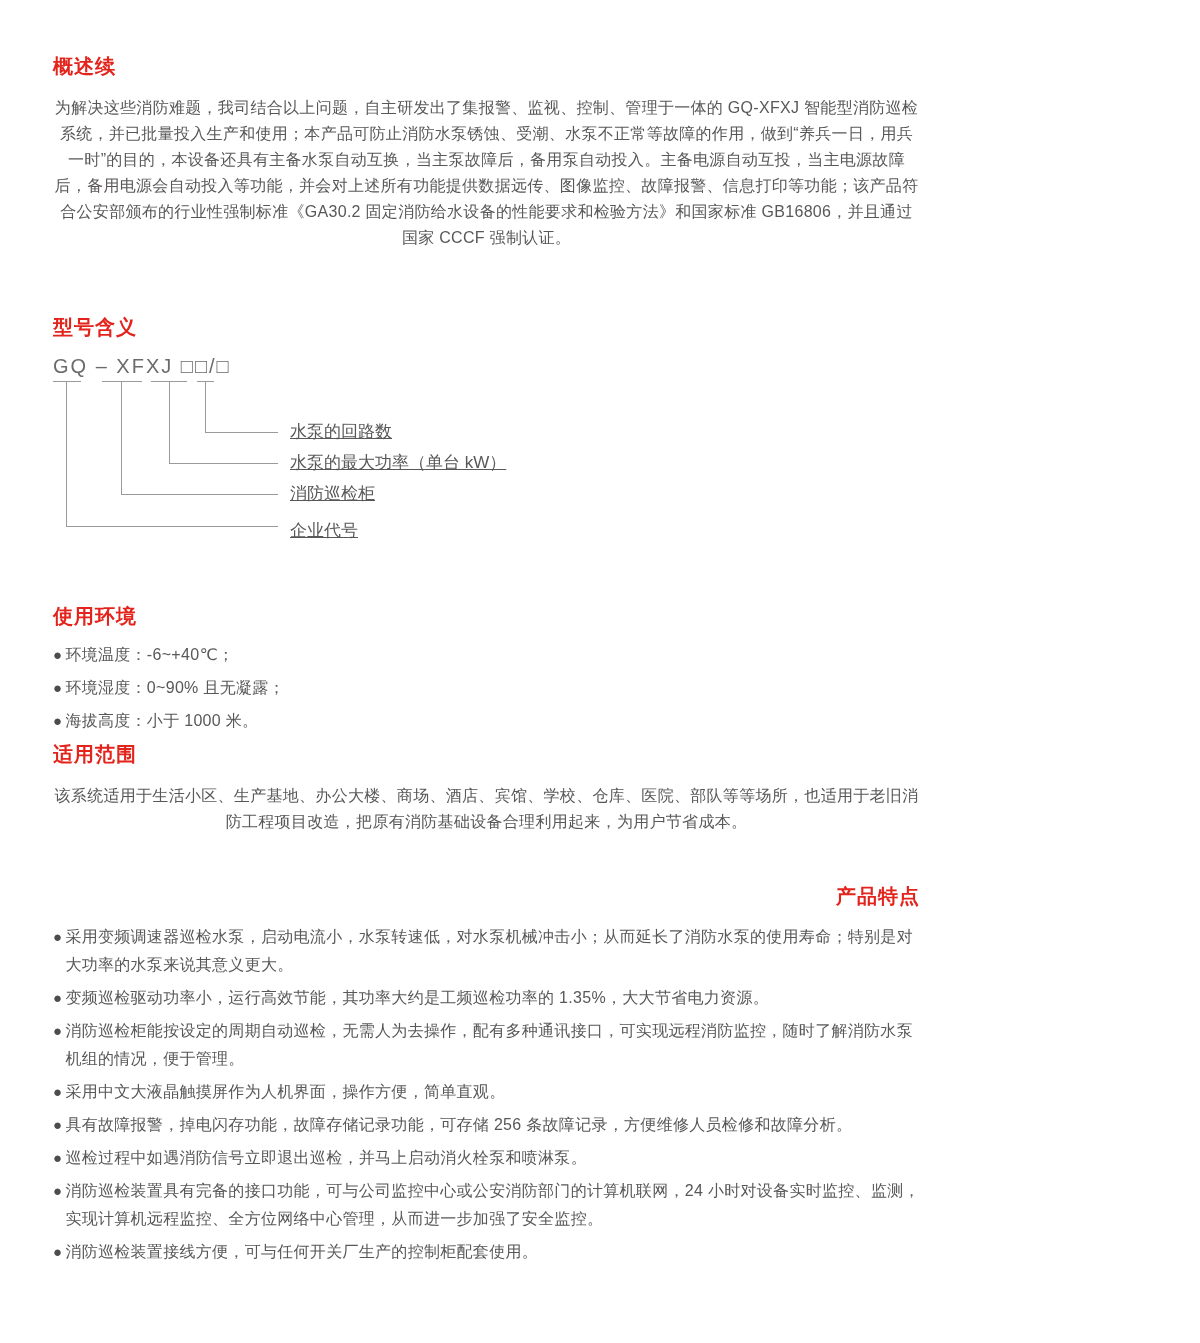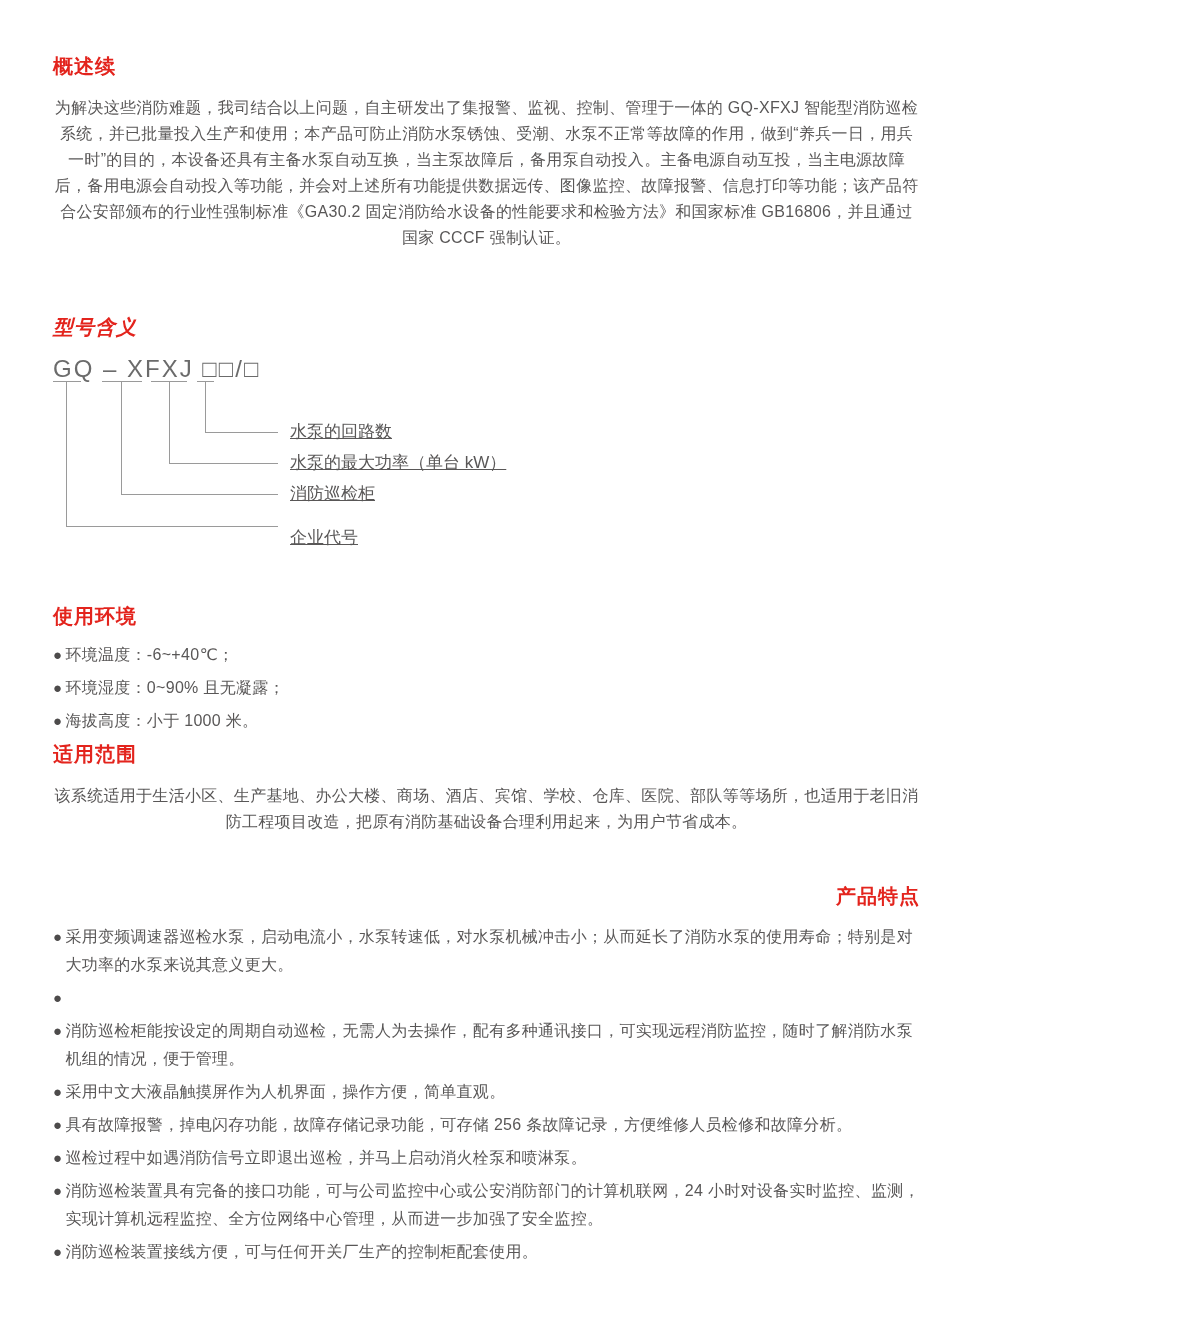--- a/index.html
+++ b/index.html
@@ -27,35 +27,35 @@
   .body-text {
     margin: 16px 0 0 0;
     font-size: 16px;
     line-height: 26px;
     color: #595757;
     letter-spacing: 0.3px;
     text-align: center;
   }
 
   
-  .sec-model .sec-heading    { margin-top: 63px; font-style: italic; }
+  .sec-model .sec-heading    { margin-top: 63px; }
   .sec-env .sec-heading      { margin-top: 54px; }
   .sec-scope .sec-heading    { }
   .sec-features .sec-heading { margin-top: 48px; text-align: right; }
 
   
   .diagram {
     position: relative;
     margin-top: 19px;
     height: 190px;
   }
   .model-code {
     position: absolute;
     left: 0; top: -4px;
-    font-size: 24px;
+    font-size: 20px;
     letter-spacing: 2px;
     color: #6b6b6b;
     white-space: nowrap;
   }
   .useg, .hline {
     position: absolute;
     height: 0;
     border-top: 1px solid #9a9a9a;
   }
   .vline {
@@ -82,21 +82,21 @@
     left: 237px;
     font-size: 17px;
     line-height: 20px;
     color: #595757;
     white-space: nowrap;
     text-decoration: underline;
   }
   .dlabel.l4 { top: 63px; }
   .dlabel.l3 { top: 94px; }
   .dlabel.l2 { top: 125px; }
-  .dlabel.l1 { top: 169px; }
+  .dlabel.l1 { top: 162px; }
 
   
   .bullet-list {
     list-style: none;
     margin: 13px 0 0 0;
     padding: 0;
   }
   .bullet-list li {
     display: flex;
     align-items: flex-start;
@@ -180,20 +180,21 @@
 
   <section class="sec-features">
     <h2 class="sec-heading">产品特点</h2>
     <ul class="bullet-list features-list">
       <li>
         <span class="dot">●</span>
         <span>采用变频调速器巡检水泵，启动电流小，水泵转速低，对水泵机械冲击小；从而延长了消防水泵的使用寿命；特别是对大功率的水泵来说其意义更大。</span>
       </li>
       <li>
         <span class="dot">●</span>
+        <span>变频巡检驱动功率小，运行高效节能，其功率大约是工频巡检功率的 1.35%，大大节省电力资源。</span>
       </li>
       <li>
         <span class="dot">●</span>
         <span>消防巡检柜能按设定的周期自动巡检，无需人为去操作，配有多种通讯接口，可实现远程消防监控，随时了解消防水泵机组的情况，便于管理。</span>
       </li>
       <li>
         <span class="dot">●</span>
         <span>采用中文大液晶触摸屏作为人机界面，操作方便，简单直观。</span>
       </li>
       <li>

